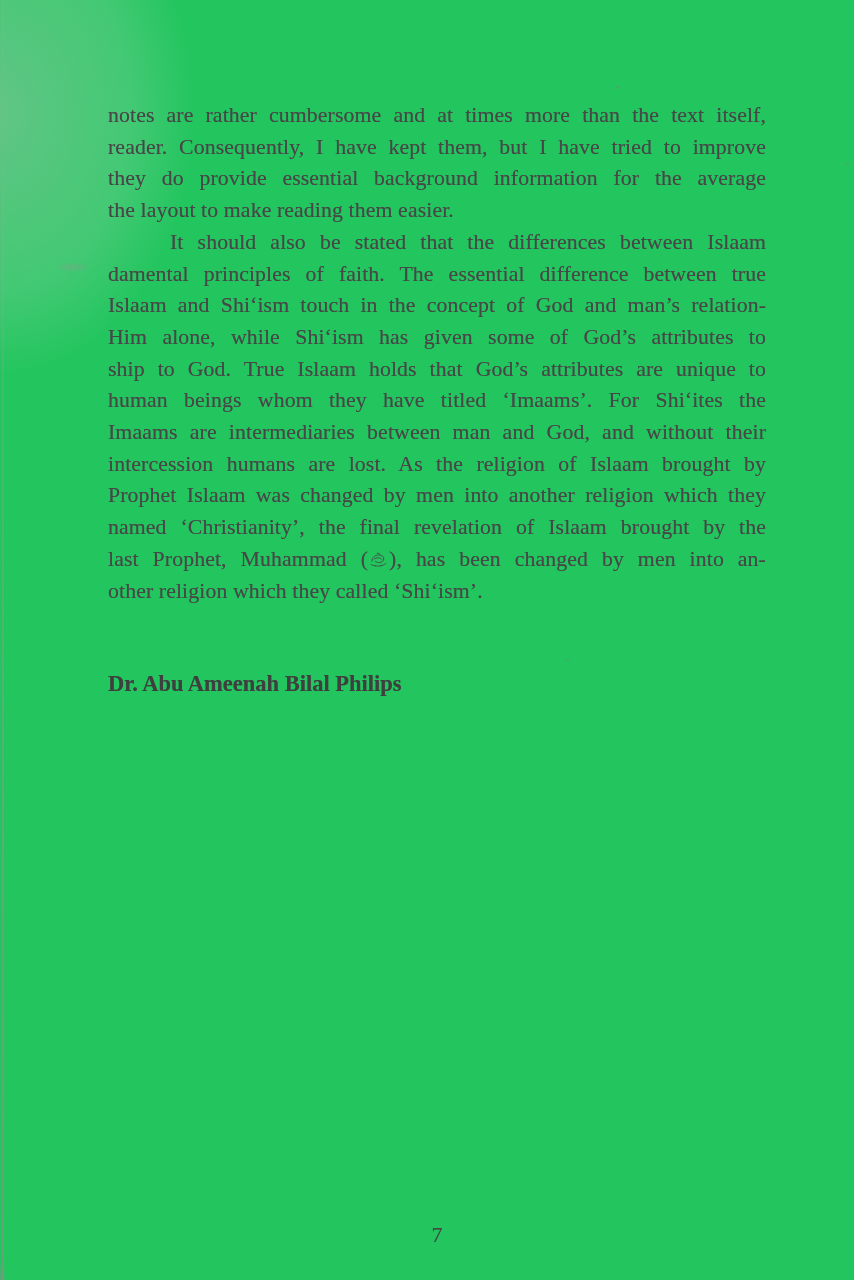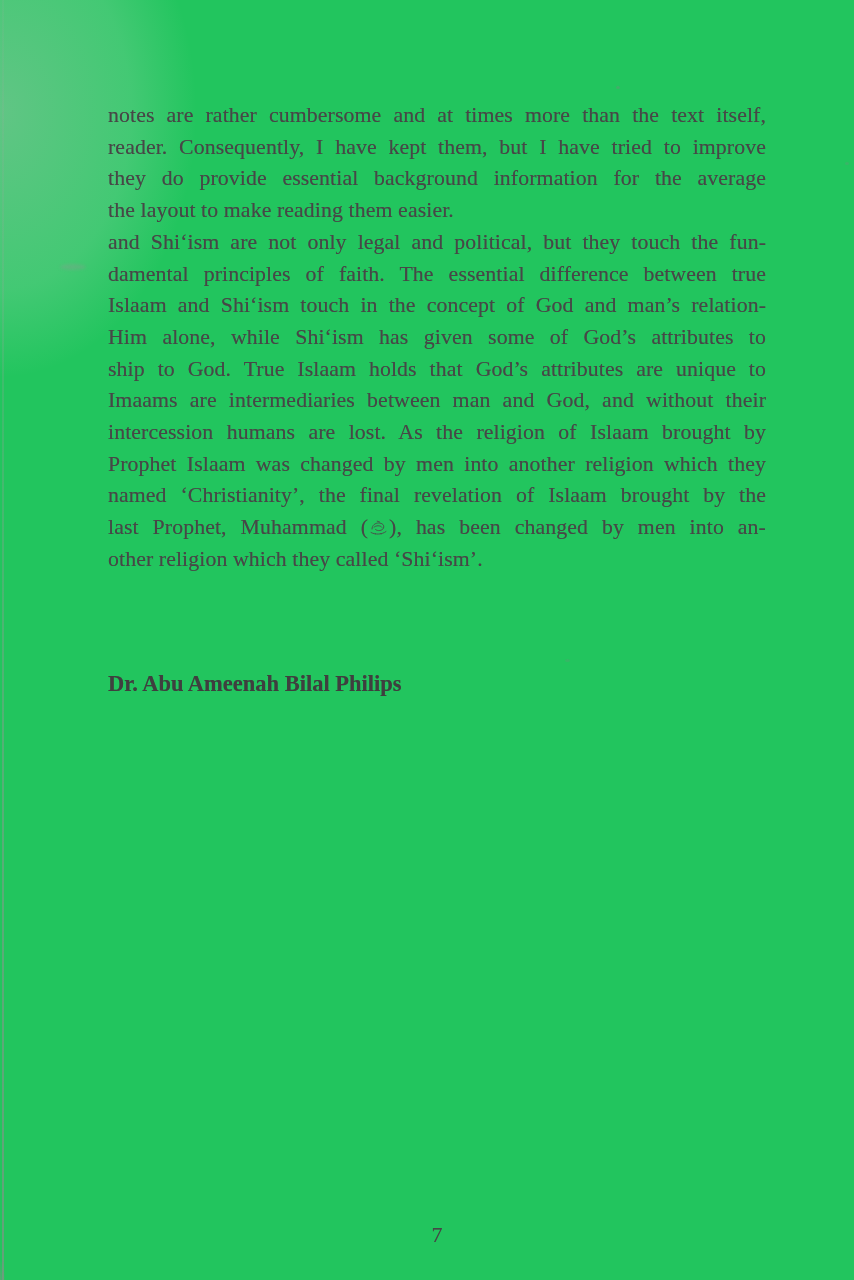--- a/index.html
+++ b/index.html
@@ -76,25 +76,26 @@
   <div class="smudge"></div>
   <div class="speck speck1"></div>
   <div class="speck speck2"></div>
   <div class="speck speck3"></div>
 
   <div class="textblock" id="line-container">
       <div class="line j">notes are rather cumbersome and at times more than the text itself,</div>
       <div class="line j">reader. Consequently, I have kept them, but I have tried to improve</div>
       <div class="line j">they do provide essential background information for the average</div>
       <div class="line">the layout to make reading them easier.</div>
-      <div class="line j">and Shi‘ism are not only legal and political, but they touch the fun-</div>
+      <div class="line j indent">It should also be stated that the differences between Islaam</div>
       <div class="line j">damental principles of faith. The essential difference between true</div>
       <div class="line j">Islaam and Shi‘ism touch in the concept of God and man’s relation-</div>
       <div class="line j">Him alone, while Shi‘ism has given some of God’s attributes to</div>
       <div class="line j">ship to God. True Islaam holds that God’s attributes are unique to</div>
+      <div class="line j">human beings whom they have titled ‘Imaams’. For Shi‘ites the</div>
       <div class="line j">Imaams are intermediaries between man and God, and without their</div>
       <div class="line j">intercession humans are lost. As the religion of Islaam brought by</div>
       <div class="line j">Prophet Islaam was changed by men into another religion which they</div>
       <div class="line j">named ‘Christianity’, the final revelation of Islaam brought by the</div>
       <div class="line j">last Prophet, Muhammad (<svg class="sas-svg" width="19" height="17" viewBox="0 0 19 17" style="display: inline-block;" aria-hidden="true">
     <g fill="none" stroke="#4a4a4a" stroke-width="0.9" stroke-linecap="round">
       <path d="M3,9 C3,5 6.5,3 9.5,3 C13.5,3 15.5,5.2 14.5,8 C13.5,10.8 8.5,11.5 6.5,9.5"></path>
       <path d="M5,7.2 C7,5.2 11.5,5.2 12.8,7.2"></path>
       <path d="M2,12.5 C6,14.8 13,14.8 17,11.5"></path>
       <path d="M8.2,1.2 L10.6,2"></path>

